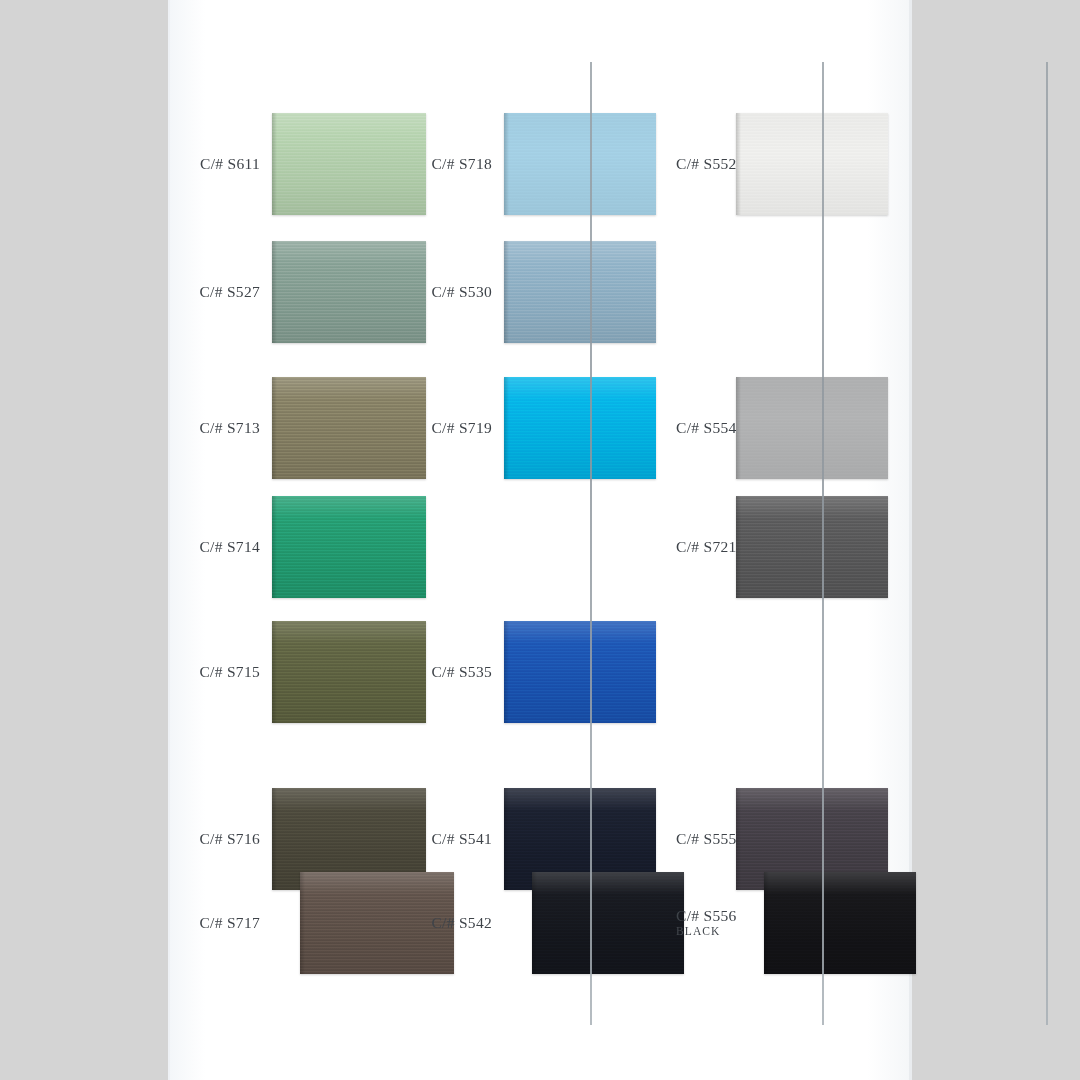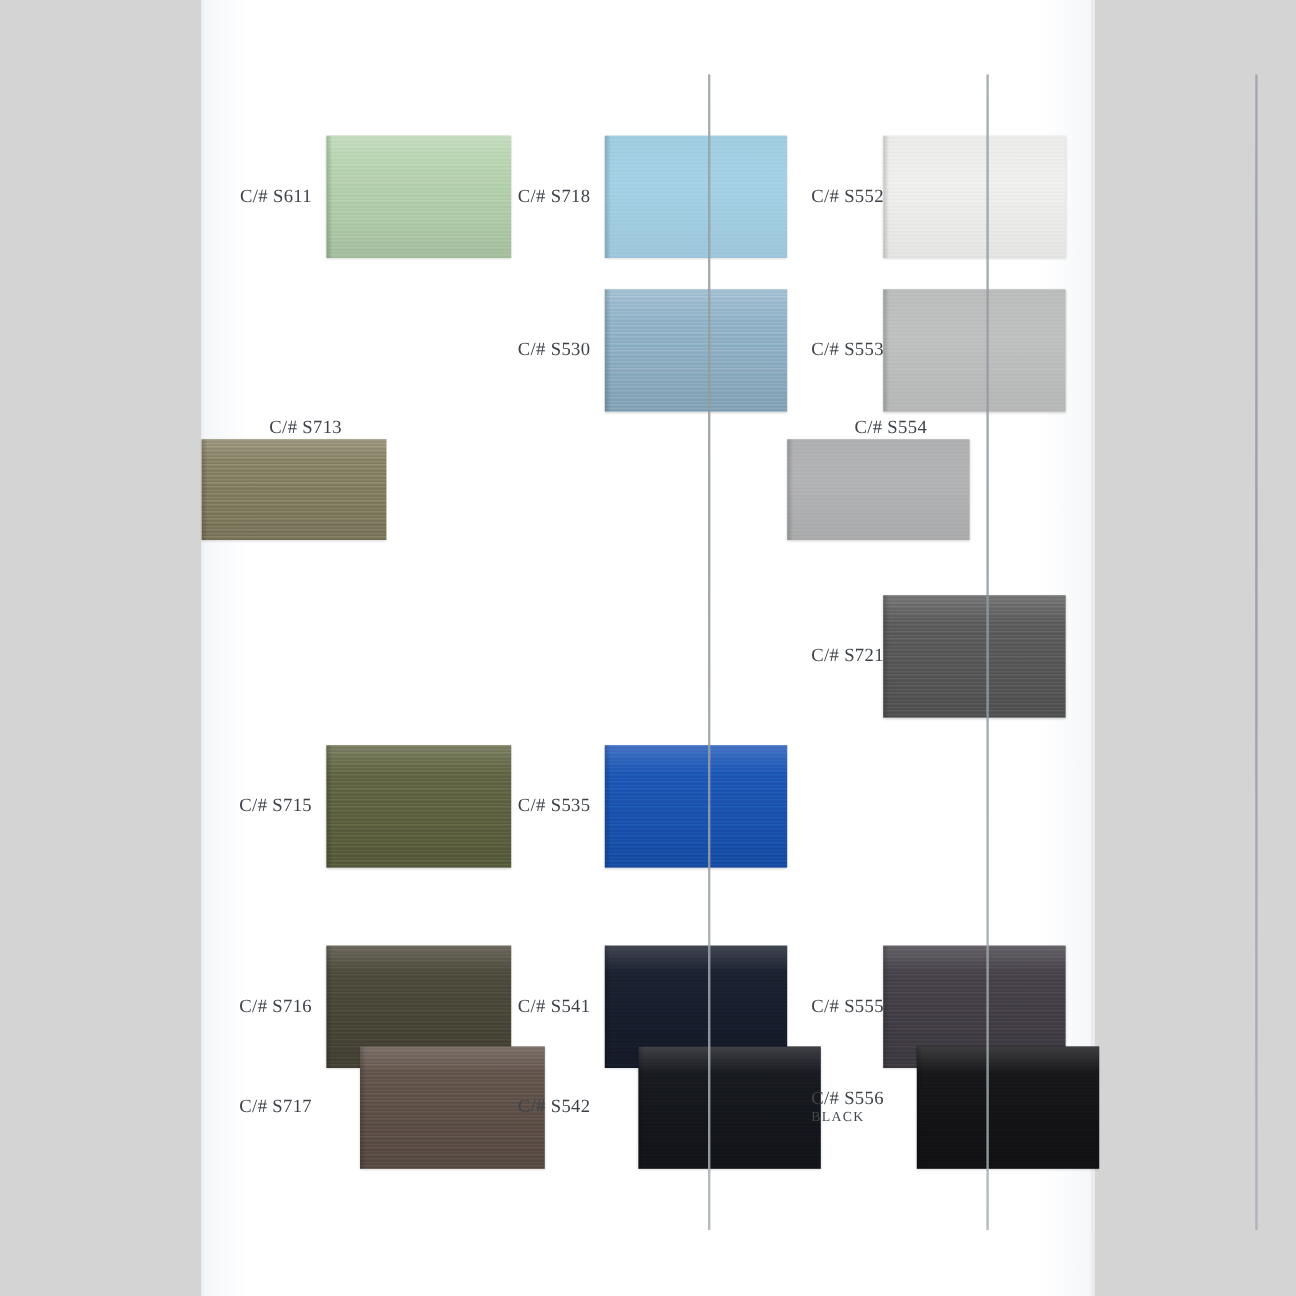--- a/index.html
+++ b/index.html
@@ -67,21 +67,21 @@
   
   .row{
     position:absolute;
     left:0;
     height:102px;
     display:flex;
     align-items:center;
   }
   .row.r0{top:113px;}
   .row.r1{top:241px;}
-  .row.r2{top:348px;flex-direction:column;}
+  .row.r2{top:377px;}
   .row.r3{top:496px;}
   .row.r4{top:621px;}
   .row.r5{top:788px;}
   .row.r6{top:872px;gap:28px;}
 
   .label{
     width:102px;
     text-align:right;
     padding-right:12px;
     box-sizing:border-box;
@@ -156,23 +156,39 @@
 
     <div class="column col-0">
       <div class="row r0">
         <div class="label"><span>C/# S611</span></div>
         <div class="swatch" style="background-color: rgb(182, 211, 175);">
             <div class="tex"></div>
             <div class="sheen"></div>
             <div class="lft"></div>
           </div>
       </div>
+      <div class="row r1">
+        <div class="label"><span>C/# S527</span></div>
+        <div class="swatch" style="background-color: rgb(135, 161, 149);">
+            <div class="tex"></div>
+            <div class="sheen"></div>
+            <div class="lft"></div>
+          </div>
+      </div>
       <div class="row r2">
         <div class="label"><span>C/# S713</span></div>
         <div class="swatch" style="background-color: rgb(133, 127, 99);">
+            <div class="tex"></div>
+            <div class="sheen"></div>
+            <div class="lft"></div>
+          </div>
+      </div>
+      <div class="row r3">
+        <div class="label"><span>C/# S714</span></div>
+        <div class="swatch" style="background-color: rgb(34, 156, 112);">
             <div class="tex"></div>
             <div class="sheen"></div>
             <div class="lft"></div>
           </div>
       </div>
       <div class="row r4">
         <div class="label"><span>C/# S715</span></div>
         <div class="swatch" style="background-color: rgb(95, 99, 65);">
             <div class="tex"></div>
             <div class="sheen"></div>
@@ -207,20 +223,28 @@
           </div>
       </div>
       <div class="row r1">
         <div class="label"><span>C/# S530</span></div>
         <div class="swatch" style="background-color: rgb(145, 179, 200);">
             <div class="tex"></div>
             <div class="sheen"></div>
             <div class="lft"></div>
           </div>
       </div>
+      <div class="row r2">
+        <div class="label"><span>C/# S719</span></div>
+        <div class="swatch" style="background-color: rgb(2, 180, 232);">
+            <div class="tex"></div>
+            <div class="sheen"></div>
+            <div class="lft"></div>
+          </div>
+      </div>
       <div class="row r4">
         <div class="label"><span>C/# S535</span></div>
         <div class="swatch" style="background-color: rgb(26, 84, 180);">
             <div class="tex"></div>
             <div class="sheen"></div>
             <div class="lft"></div>
           </div>
       </div>
       <div class="row r5">
         <div class="label"><span>C/# S541</span></div>
@@ -237,28 +261,20 @@
             <div class="sheen"></div>
             <div class="lft"></div>
           </div>
       </div>
     </div>
 
     <div class="column col-2">
       <div class="row r0">
         <div class="label"><span>C/# S552</span></div>
         <div class="swatch light" style="background-color: rgb(244, 244, 242);">
-            <div class="tex"></div>
-            <div class="sheen"></div>
-            <div class="lft"></div>
-          </div>
-      </div>
-      <div class="row r1">
-        <div class="label"><span>C/# S553</span></div>
-        <div class="swatch light" style="background-color: rgb(195, 196, 196);">
             <div class="tex"></div>
             <div class="sheen"></div>
             <div class="lft"></div>
           </div>
       </div>
       <div class="row r2">
         <div class="label"><span>C/# S554</span></div>
         <div class="swatch light" style="background-color: rgb(182, 183, 184);">
             <div class="tex"></div>
             <div class="sheen"></div>

